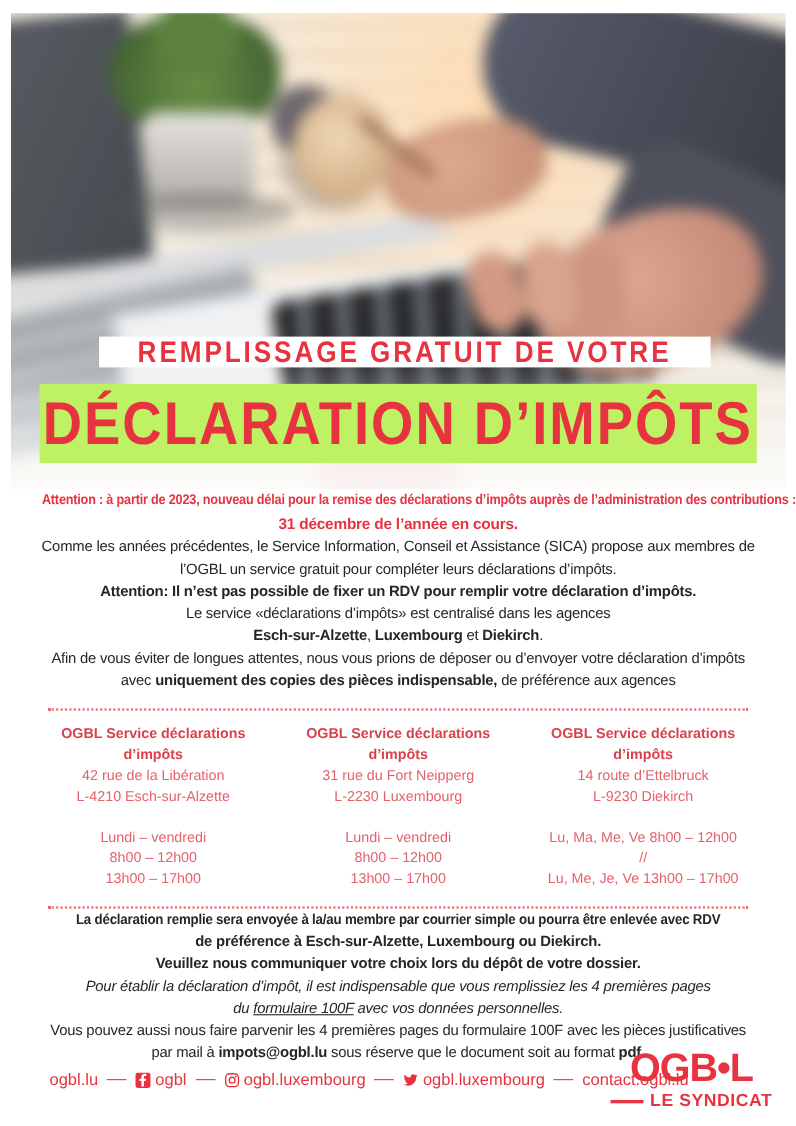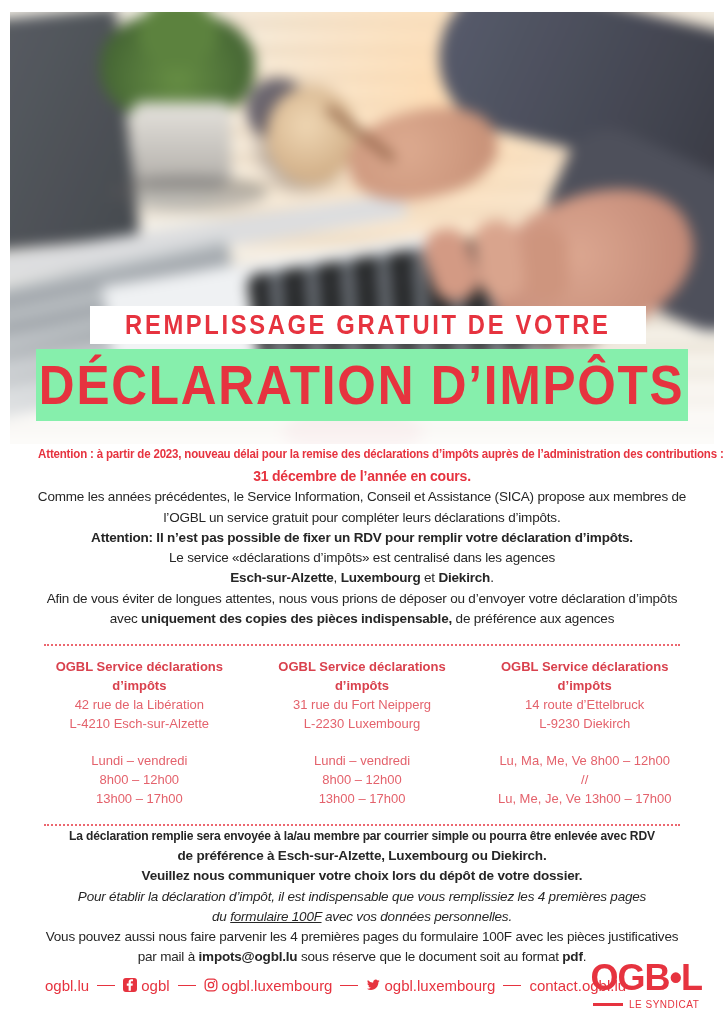--- a/index.html
+++ b/index.html
@@ -41,25 +41,25 @@
   .ph-hand2{right:40px;top:205px;width:210px;height:140px;border-radius:48%;transform:rotate(-20deg);
       background:radial-gradient(circle at 45% 40%,#d89d84,#b67460);}
   .ph-f1{left:440px;top:238px;width:46px;height:74px;border-radius:22px;background:#cf8f77;transform:rotate(-18deg);}
   .ph-f2{left:488px;top:230px;width:46px;height:80px;border-radius:22px;background:#d59a80;transform:rotate(-10deg);}
   .ph-f3{left:536px;top:236px;width:44px;height:76px;border-radius:22px;background:#c98a70;transform:rotate(-2deg);}
   .ph-pink{left:295px;top:418px;width:140px;height:48px;border-radius:50%;background:rgba(224,146,156,.5);}
   .ph-wash{left:-22px;right:-22px;bottom:-22px;height:160px;
       background:linear-gradient(180deg,rgba(255,255,255,0),rgba(255,255,255,.75) 60%,rgba(255,255,255,.95));}
   .ph-veil{inset:0;background:rgba(255,255,255,.10);}
   
-  .banner-top{position:absolute;left:90px;top:306px;width:556px;height:38px;background:#fff;
+  .banner-top{position:absolute;left:90px;top:306px;width:556px;height:28px;background:#fff;
       display:flex;align-items:center;justify-content:center;}
   .banner-top span{font-size:27px;font-weight:800;letter-spacing:3px;white-space:nowrap;
       display:inline-block;transform:scaleX(.88);}
-  .banner-main{position:absolute;left:36px;top:349px;width:652px;height:72px;background:#86efac;
+  .banner-main{position:absolute;left:36px;top:349px;width:652px;height:72px;background:#bef264;
       display:flex;align-items:center;justify-content:center;}
   .banner-main span{font-size:55px;font-weight:800;letter-spacing:2px;white-space:nowrap;
       display:inline-block;transform:scaleX(.9);}
   .red{color:#e6333f;}
   
   .content{position:absolute;left:0;right:0;top:444px;text-align:center;}
   .content p{margin:0 auto;font-size:13.5px;line-height:1.5;letter-spacing:-.2px;}
   .notice{margin-top:16px;color:#e6333f;font-weight:bold;}
   .notice .l1{display:inline-block;white-space:nowrap;font-size:12.8px;transform:scaleX(.9);}
   .notice .l2{display:block;font-size:14px;margin-top:2px;}
@@ -83,21 +83,21 @@
   
   .footer{position:absolute;left:45px;right:16px;bottom:14px;display:flex;align-items:center;}
   .social{display:flex;align-items:center;width:460px;color:#e6333f;font-size:15px;}
   .social .rule{flex:1;height:1px;background:#e6333f;margin:0 8px;min-width:18px;}
   .social .ico{display:inline-flex;margin-right:4px;}
   .social svg{width:14px;height:14px;}
   .logo-block{margin-left:auto;text-align:center;padding-right:6px;}
   .logo-text{font-size:36px;font-weight:900;color:#e6333f;letter-spacing:-1px;line-height:1;}
   .logo-tagline{display:flex;align-items:center;justify-content:center;margin-top:3px;color:#e6333f;}
   .logo-dash{width:30px;height:3px;background:#e6333f;margin-right:6px;}
-  .logo-tagline span{font-size:10px;font-weight:normal;letter-spacing:.5px;}
+  .logo-tagline span{font-size:16px;font-weight:bold;letter-spacing:.5px;}
 </style>
 </head>
 <body>
 
 <div class="page">
 
   <div class="photo">
     <div class="photo-blur">
       <div class="ph-screen"></div>
       <div class="ph-deskedge"></div>

